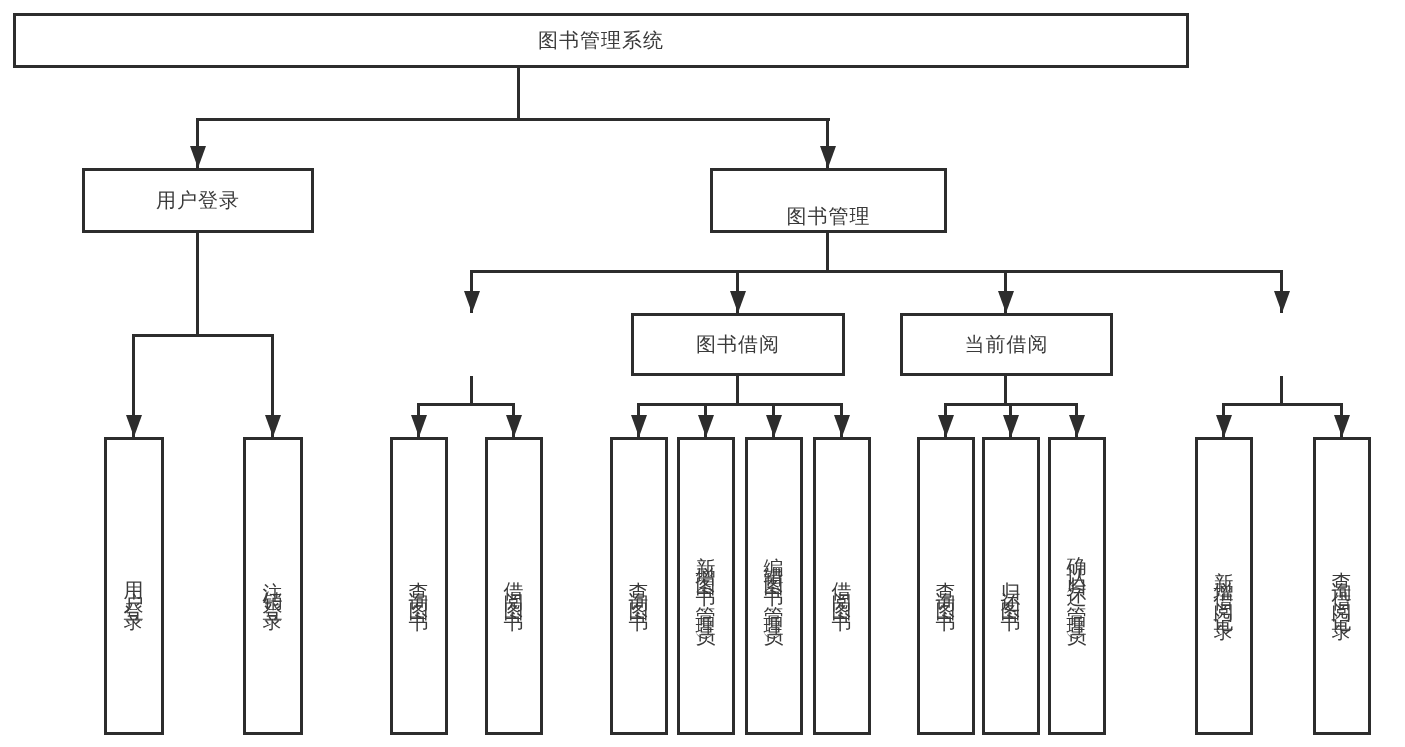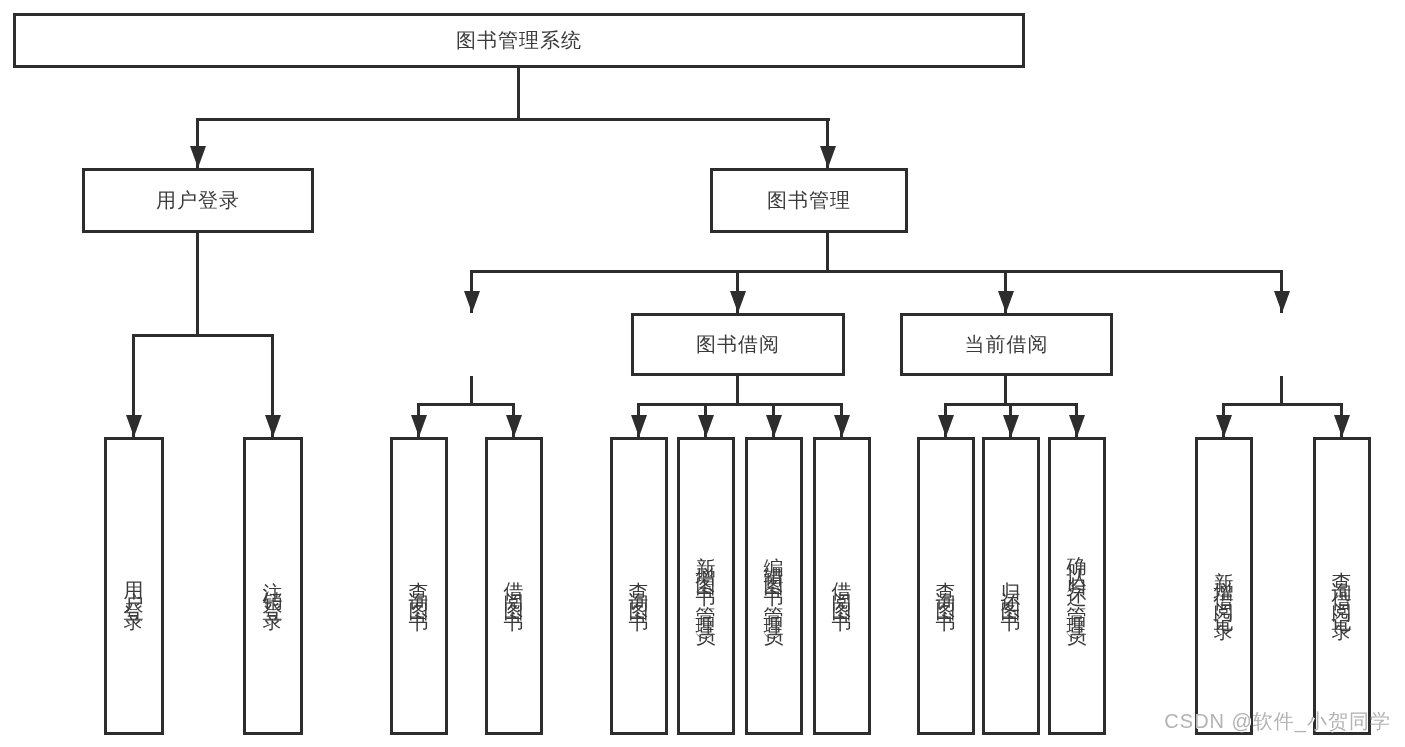--- a/index.html
+++ b/index.html
@@ -71,35 +71,35 @@
     text-shadow: 1px 1px 0 #ffffff;
     z-index: 5;
     white-space: nowrap;
   }
 </style>
 </head>
 <body>
 
 <div class="canvas">
 
-  <div class="box hbox" style="left:13px; top:13px; width:1012px; height:55px;">
+  <div class="box hbox" style="left:13px; top:13px; width:1176px; height:55px;">
     <span>图书管理系统</span>
   </div>
 
   <div class="vl" style="left:517px; top:68px; height:53px;"></div>
   <div class="hl" style="left:196px; top:118px; width:634px;"></div>
   <div class="vl" style="left:196px; top:118px; height:50px;"></div>
   <div class="vl" style="left:826px; top:118px; height:50px;"></div>
   <div class="arrow" style="left:190px; top:146px;"></div>
   <div class="arrow" style="left:820px; top:146px;"></div>
 
   <div class="box hbox" style="left:82px; top:168px; width:232px; height:65px;">
     <span>用户登录</span>
   </div>
-  <div class="box hbox" style="left:710px; top:168px; width:198px; height:65px;">
+  <div class="box hbox" style="left:710px; top:168px; width:237px; height:65px;align-items:flex-end;">
     <span>图书管理</span>
   </div>
 
   <div class="vl" style="left:196px; top:233px; height:104px;"></div>
   <div class="hl" style="left:132px; top:334px; width:142px;"></div>
   <div class="vl" style="left:132px; top:334px; height:103px;"></div>
   <div class="vl" style="left:271px; top:334px; height:103px;"></div>
   <div class="arrow" style="left:126px; top:415px;"></div>
   <div class="arrow" style="left:265px; top:415px;"></div>
 
@@ -192,15 +192,14 @@
     <span>确认归还（管理员）</span>
   </div>
 
   <div class="box vbox" style="left:1195px; top:437px; width:58px; height:298px;">
     <span>新增借阅记录</span>
   </div>
   <div class="box vbox" style="left:1313px; top:437px; width:58px; height:298px;">
     <span>查询借阅记录</span>
   </div>
 
-  <div class="watermark">CSDN @软件_小贺同学</div>
 
 </div>
 
 </body></html>

